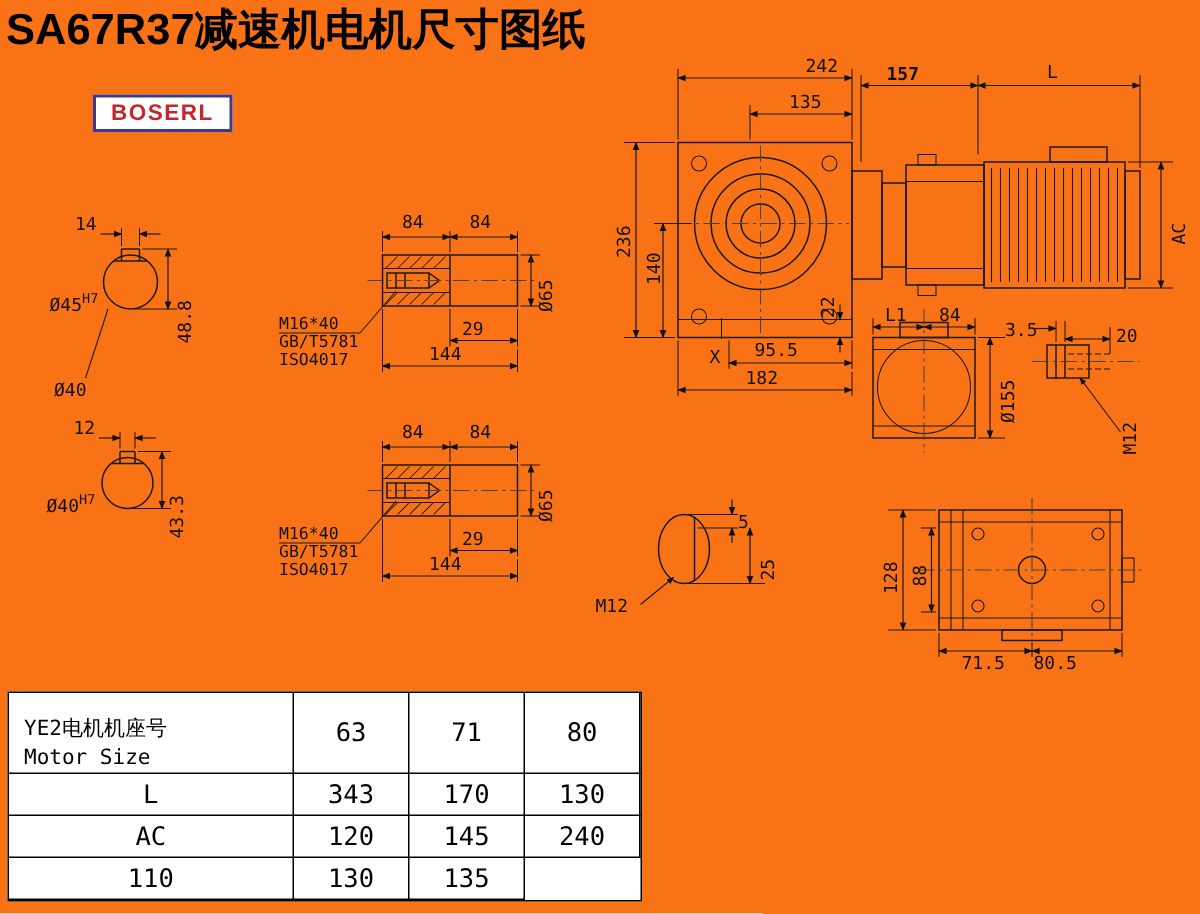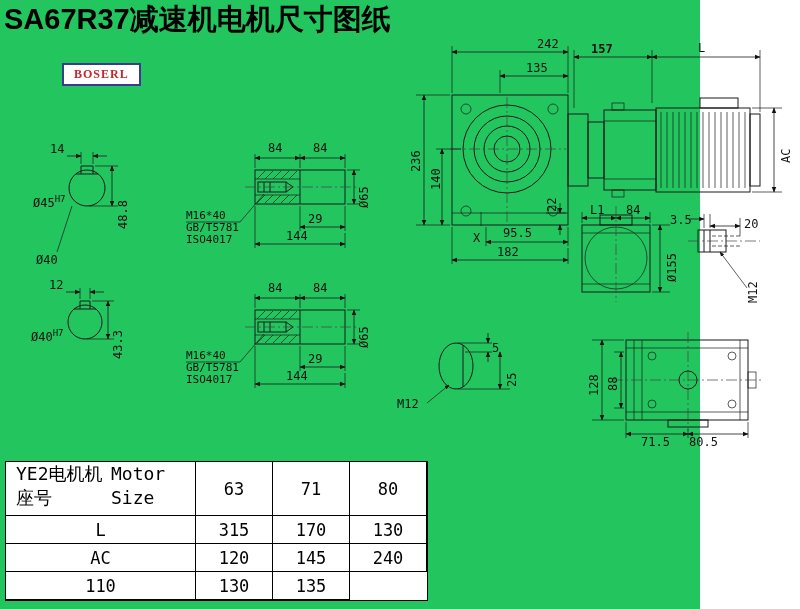--- a/index.html
+++ b/index.html
@@ -1,28 +1,28 @@
 <!DOCTYPE html>
 <html><head>
 <meta charset="utf-8">
 <style>
   * { margin:0; padding:0; box-sizing:border-box; }
   html,body { width:800px; height:609px; overflow:hidden; background:#fff; }
   body { font-family:"Liberation Sans", sans-serif; }
-  .canvas { position:relative; width:700px; height:609px; background:#22c55e; }
+  .canvas { position:relative; width:800px; height:609px; background:#f97316; }
   .page-title {
     position:absolute; left:4px; top:0px;
     font-size:29px; font-weight:700; color:#000; letter-spacing:0px;
     font-family:"Liberation Sans", sans-serif; white-space:nowrap;
   }
   .logo {
     position:absolute; left:62px; top:63px;
     border:2px solid #3a3a8f; color:#c1272d;
-    font-family:Liberation Serif, serif; font-weight:700;
-    font-size:12px; padding:2px 10px; letter-spacing:1px; background:#fff;
+    font-family:Liberation Sans, sans-serif; font-weight:700;
+    font-size:15px; padding:2px 10px; letter-spacing:1px; background:#fff;
   }
   svg.draw { position:absolute; left:0; top:0; }
   .ln   { stroke:#1a1a1a; stroke-width:1; fill:none; }
   .thin { stroke:#1a1a1a; stroke-width:0.7; fill:none; }
   .dash { stroke:#1a1a1a; stroke-width:0.7; fill:none; stroke-dasharray:4 2; }
   .cl   { stroke:#444; stroke-width:0.7; fill:none; stroke-dasharray:11 3 2 3; }
   .dml  { stroke:#1a1a1a; stroke-width:0.8; fill:none; }
   .t    { font-family:"DejaVu Sans Mono", monospace; font-size:12px; fill:#111; }
   .ts   { font-family:"DejaVu Sans Mono", monospace; font-size:11px; fill:#111; }
   .tb   { font-weight:700; }
@@ -32,22 +32,22 @@
     grid-template-rows:54px 28px 28px 28px;
     border:1.5px solid #000; background:#fff;
     font-family:"DejaVu Sans Mono", monospace; color:#000;
   }
   .cell {
     border-right:1.5px solid #000; border-bottom:1.5px solid #000;
     display:flex; align-items:center; justify-content:center;
     font-size:17px;
   }
   .cell.head {
-    flex-direction:row; align-items:flex-start; justify-content:flex-start;
-    padding-left:10px; font-size:18px; line-height:1.35;
+    flex-direction:column; align-items:flex-start; justify-content:flex-end;
+    padding-left:10px; font-size:14px; line-height:1.35;
   }
 </style>
 </head>
 <body>
 
 <div class="canvas">
 
   <div class="page-title">SA67R37减速机电机尺寸图纸</div>
   <div class="logo">BOSERL</div>
 
@@ -332,21 +332,21 @@
   <div class="tbl">
     <div class="cell head">
       <div>YE2电机机座号</div>
       <div>Motor Size</div>
     </div>
     <div class="cell">63</div>
     <div class="cell">71</div>
     <div class="cell">80</div>
 
     <div class="cell">L</div>
-    <div class="cell">315</div>
+    <div class="cell">343</div>
     <div class="cell">170</div>
     <div class="cell">130</div>
 
     <div class="cell">AC</div>
     <div class="cell">120</div>
     <div class="cell">145</div>
     <div class="cell">240</div>
 
     <div class="cell">110</div>
     <div class="cell">130</div>

